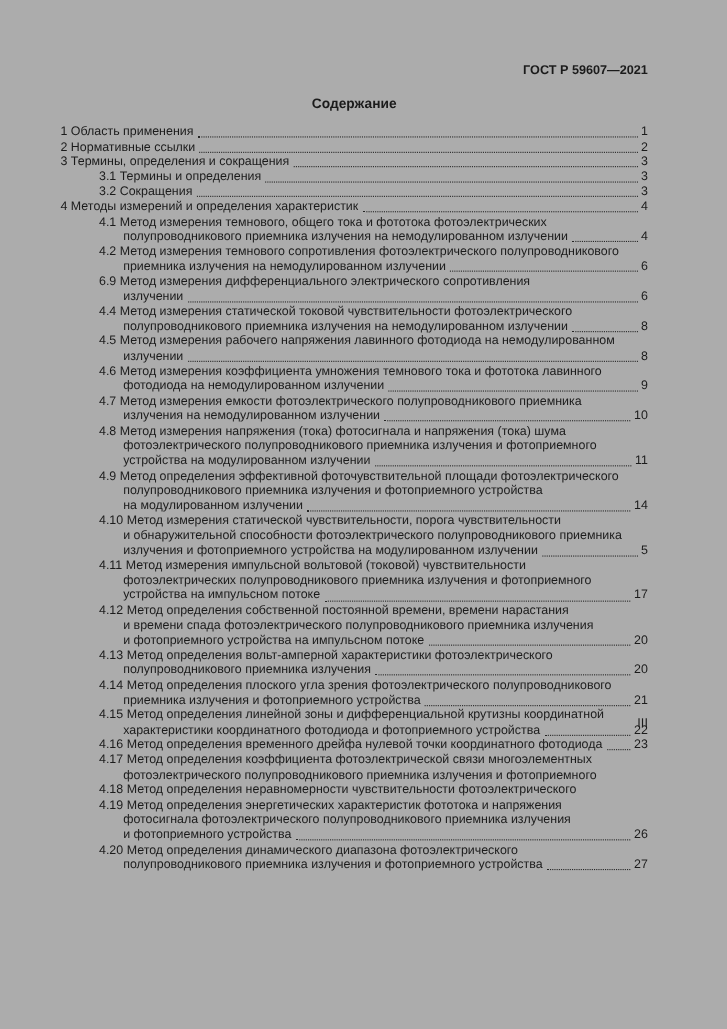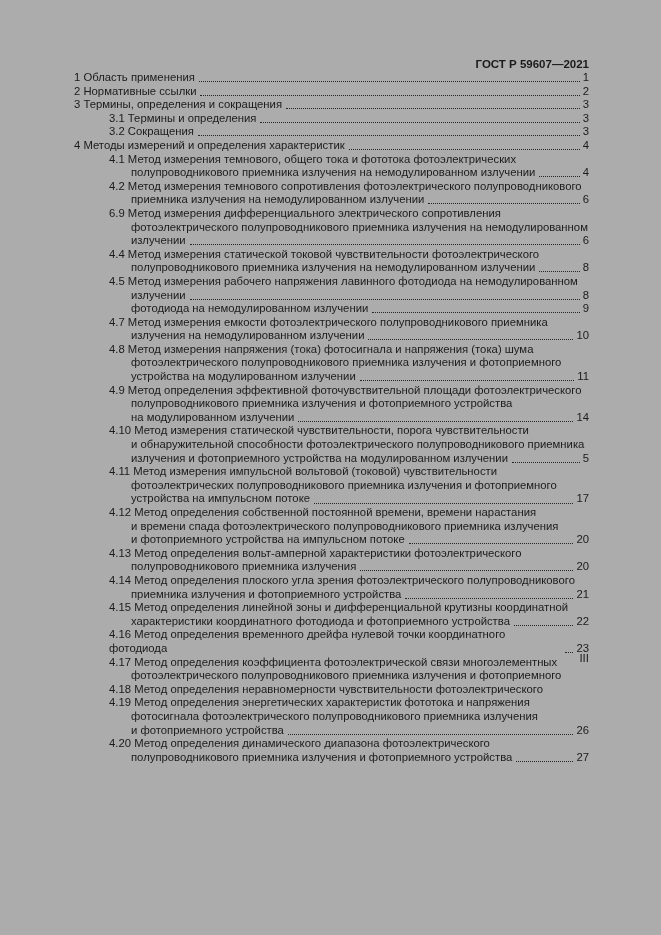--- a/index.html
+++ b/index.html
@@ -13,21 +13,21 @@
     font-family: "Liberation Sans", sans-serif;
     color: #1b1b1b;
     position: relative;
     overflow: hidden;
   }
   .page {
     position: relative;
     width: 661px;
     height: 760px;
     box-sizing: border-box;
-    padding: 58px 72px 0 74px;
+    padding: 58px 72px 0 55px;
   }
   .doc-header {
     text-align: right;
     font-weight: bold;
     font-size: 11.5px;
     line-height: 13px;
   }
   .doc-title {
     text-align: center;
     font-weight: bold;
@@ -64,20 +64,21 @@
     bottom: 96px;
     font-size: 11.5px;
   }
 </style>
 </head>
 <body>
 
 <div class="page">
   <div class="doc-header">ГОСТ Р 59607—2021</div>
 
+  <div class="doc-title">Содержание</div>
 
   <div class="toc">
       <div class="toc-entry level-0">
         <div class="toc-line">
           <span class="toc-text">1 Область применения</span>
           <span class="leader"></span>
           <span class="page-num">1</span>
         </div>
       </div>
       <div class="toc-entry level-0">
@@ -133,23 +134,20 @@
           <span class="toc-text">приемника излучения на немодулированном излучении</span>
           <span class="leader"></span>
           <span class="page-num">6</span>
         </div>
       </div>
       <div class="toc-entry level-1">
         <div class="toc-line">
           <span class="toc-text">6.9 Метод измерения дифференциального электрического сопротивления</span>
         </div>
         <div class="toc-line cont">
-          <span class="toc-text">фотоэлектрического полупроводникового приемника излучения на немодулированном</span>
-        </div>
-        <div class="toc-line cont">
           <span class="toc-text">излучении</span>
           <span class="leader"></span>
           <span class="page-num">6</span>
         </div>
       </div>
       <div class="toc-entry level-1">
         <div class="toc-line">
           <span class="toc-text">4.4 Метод измерения статической токовой чувствительности фотоэлектрического</span>
         </div>
         <div class="toc-line cont">
@@ -162,20 +160,23 @@
         <div class="toc-line">
           <span class="toc-text">4.5 Метод измерения рабочего напряжения лавинного фотодиода на немодулированном</span>
         </div>
         <div class="toc-line cont">
           <span class="toc-text">излучении</span>
           <span class="leader"></span>
           <span class="page-num">8</span>
         </div>
       </div>
       <div class="toc-entry level-1">
+        <div class="toc-line">
+          <span class="toc-text">4.6 Метод измерения коэффициента умножения темнового тока и фототока лавинного</span>
+        </div>
         <div class="toc-line cont">
           <span class="toc-text">фотодиода на немодулированном излучении</span>
           <span class="leader"></span>
           <span class="page-num">9</span>
         </div>
       </div>
       <div class="toc-entry level-1">
         <div class="toc-line">
           <span class="toc-text">4.7 Метод измерения емкости фотоэлектрического полупроводникового приемника</span>
         </div>

